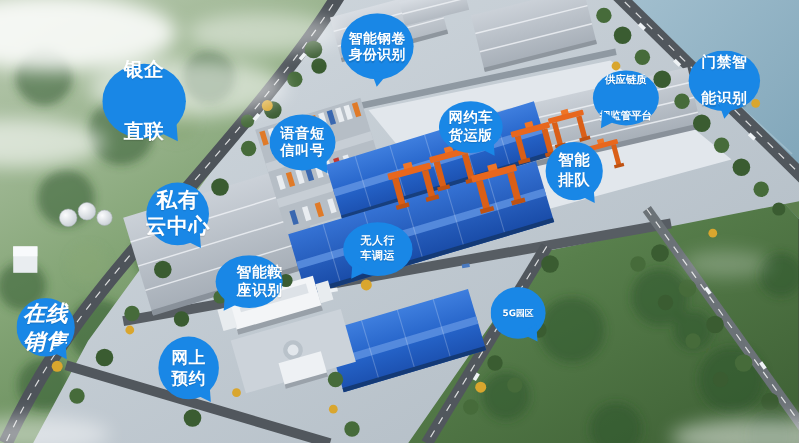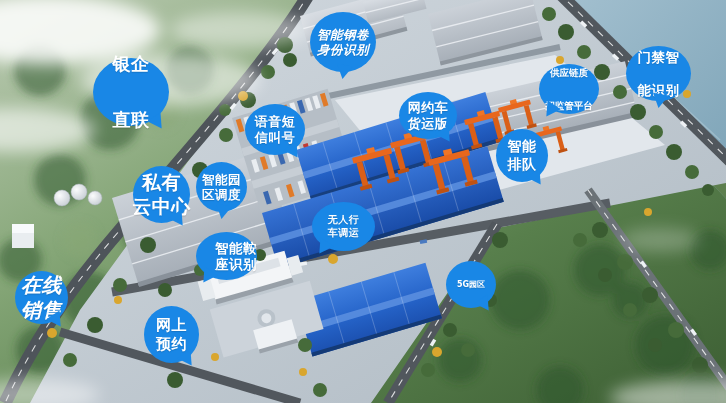--- a/index.html
+++ b/index.html
@@ -334,21 +334,21 @@
     <ellipse cx="30" cy="395" rx="70" ry="16" fill="#fff" opacity=".45"></ellipse>
     <ellipse cx="700" cy="398" rx="90" ry="18" fill="#fff" opacity=".5"></ellipse>
     <ellipse cx="660" cy="240" rx="40" ry="12" fill="#fff" opacity=".25"></ellipse>
   </g>
 </svg>
 
   <div class="bubble t-br" style="left:93px;top:58px;width:76px;height:68px;font-size:18px;gap:34px;">
     <span>银企</span>
     <span>直联</span>
   </div>
-  <div class="bubble t-bc" style="left:310px;top:12px;width:66px;height:60px;font-size:12.5px;font-style:italic;">
+  <div class="bubble t-bc" style="left:310px;top:12px;width:66px;height:60px;font-size:12.5px;">
     <span>智能钢卷</span>
     <span>身份识别</span>
   </div>
   <div class="bubble t-bc" style="left:626px;top:46px;width:65px;height:55px;font-size:13.5px;gap:16px;">
     <span>门禁智</span>
     <span>能识别</span>
   </div>
   <div class="bubble small t-bl" style="left:539px;top:64px;width:60px;height:50px;font-size:9.5px;">
     <span>供应链质</span>
     <span>押监管平台</span>
@@ -362,24 +362,20 @@
     <span>货运版</span>
   </div>
   <div class="bubble t-br" style="left:496px;top:129px;width:52px;height:53px;font-size:14px;">
     <span>智能</span>
     <span>排队</span>
   </div>
   <div class="bubble t-br" style="left:121px;top:166px;width:57px;height:57px;font-size:19px;margin-left:12px;">
     <span>私有</span>
     <span>云中心</span>
   </div>
-  <div class="bubble t-bc" style="left:196px;top:162px;width:51px;height:50px;font-size:12.5px;">
-    <span>智能园</span>
-    <span>区调度</span>
-  </div>
   <div class="bubble t-bl" style="left:312px;top:202px;width:63px;height:49px;font-size:10px;">
     <span>无人行</span>
     <span>车调运</span>
   </div>
   <div class="bubble t-bl" style="left:196px;top:232px;width:61px;height:48px;font-size:13.5px;align-items:flex-end;">
     <span>智能鞍</span>
     <span>座识别</span>
   </div>
   <div class="bubble t-br" style="left:15px;top:271px;width:53px;height:53px;font-size:20px;font-style:italic;">
     <span>在线</span>

